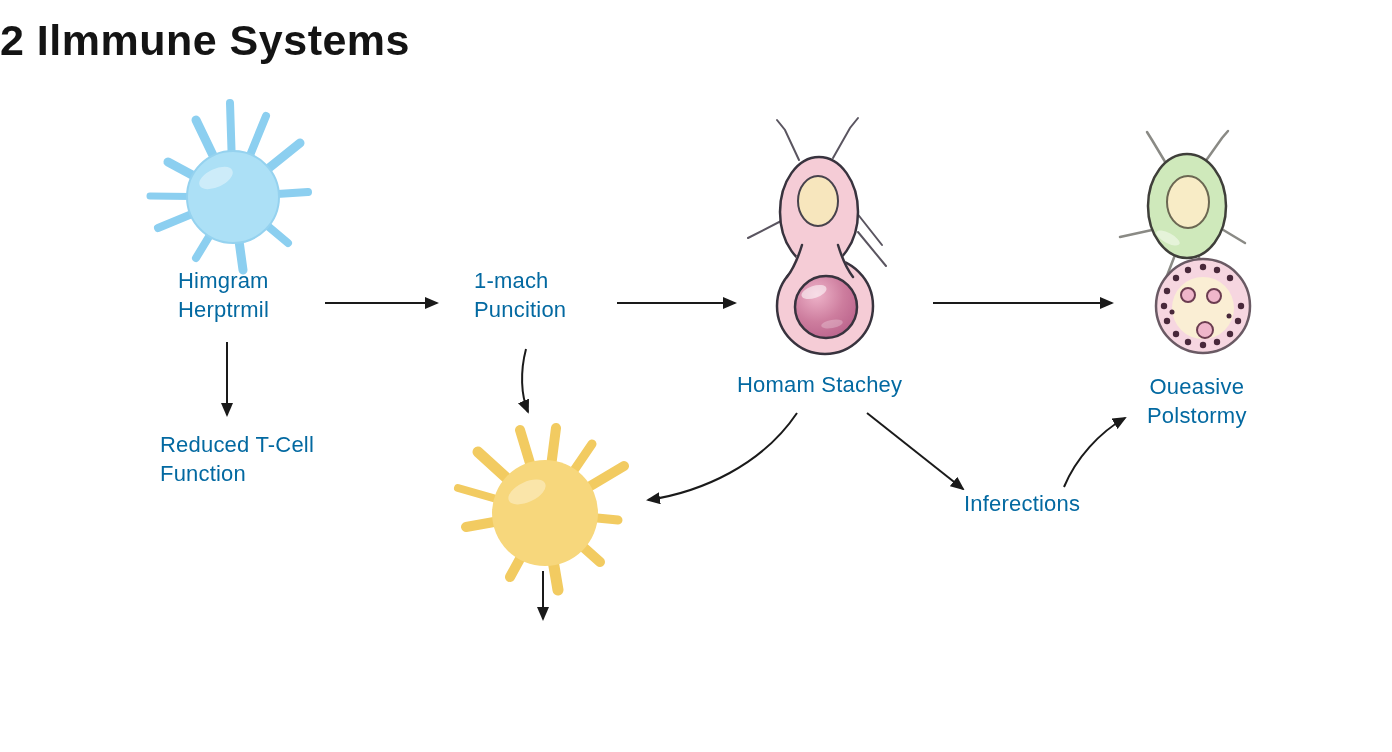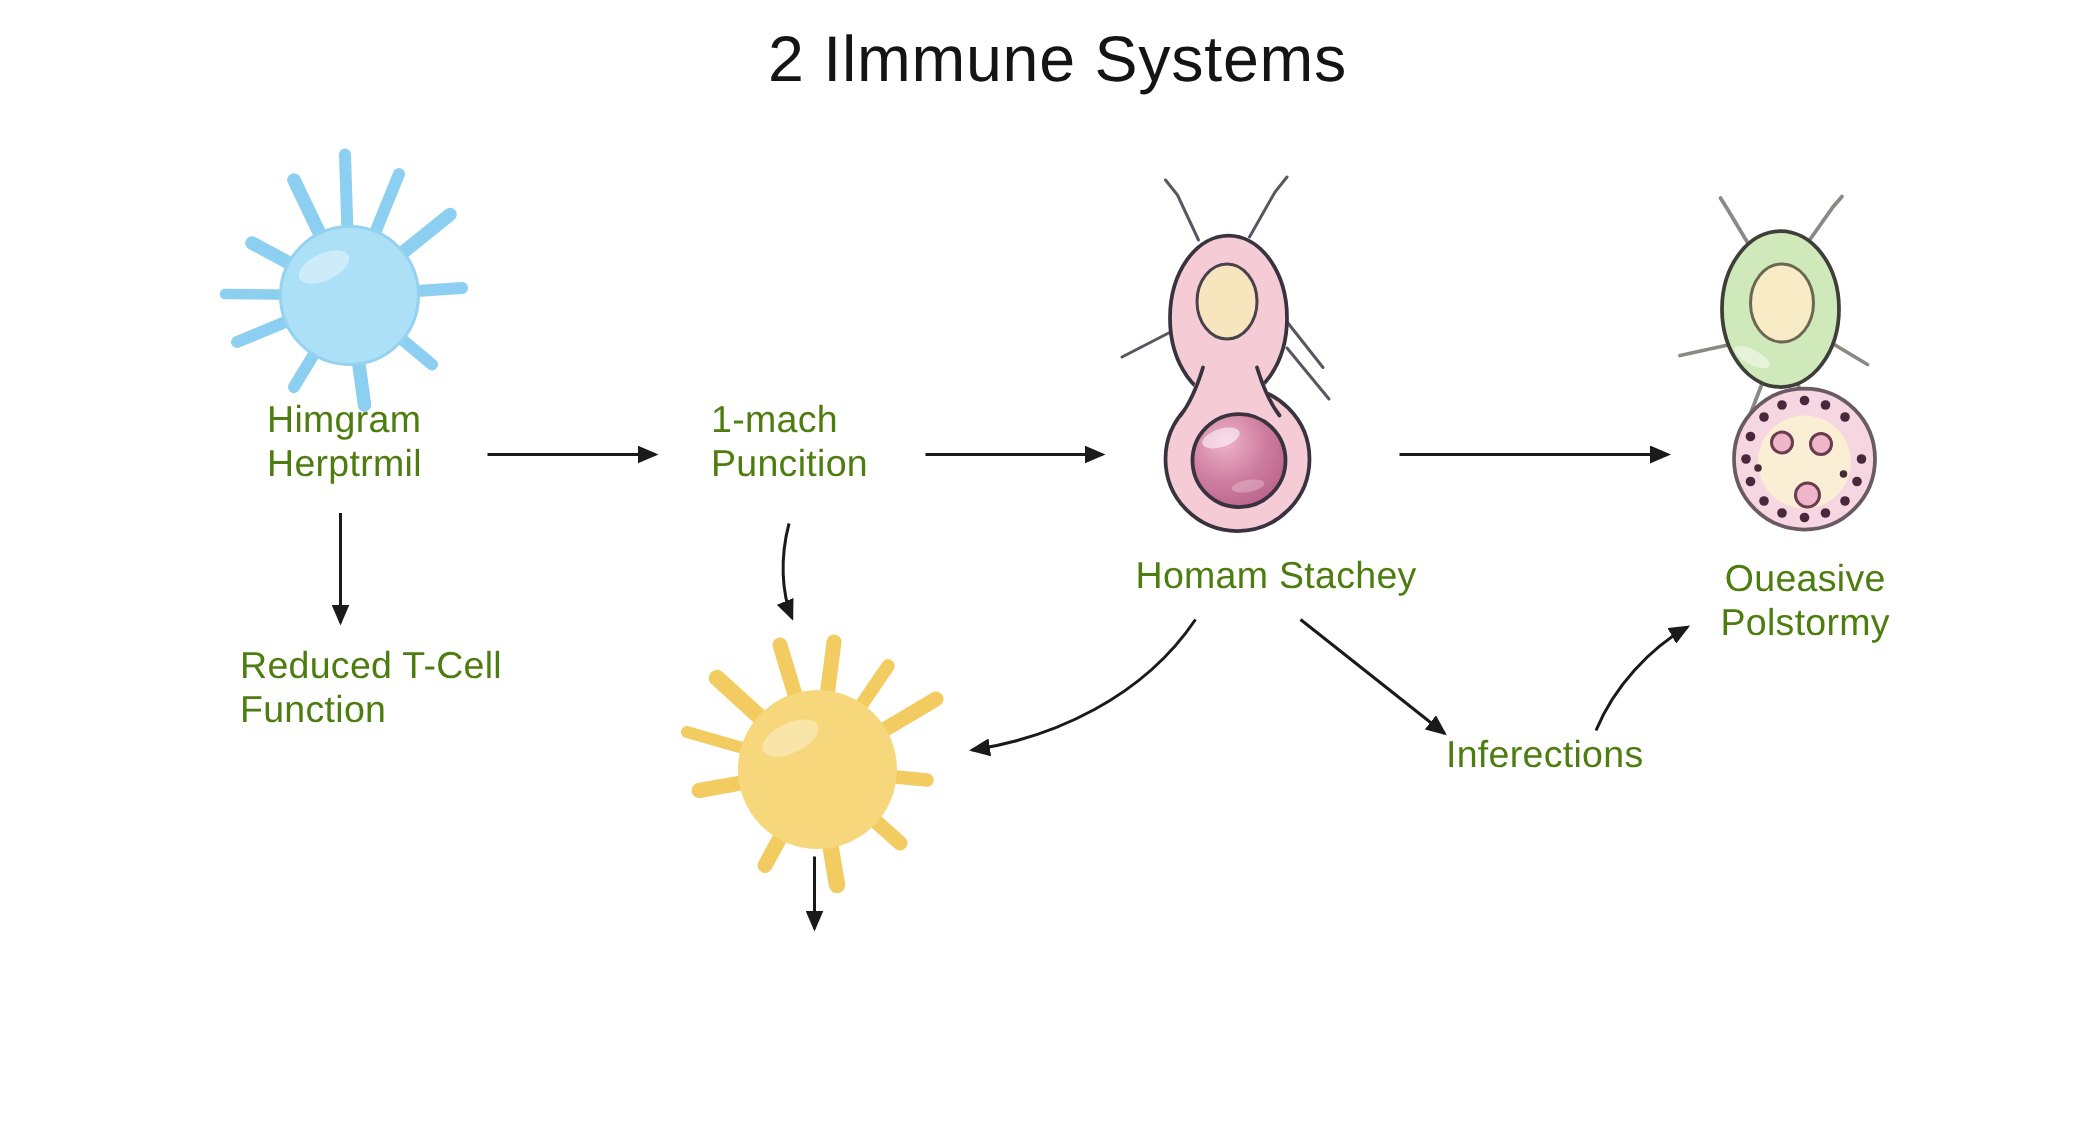--- a/index.html
+++ b/index.html
@@ -13,38 +13,37 @@
     width: 1392px;
     height: 752px;
     background: #ffffff;
     overflow: hidden;
   }
   .title {
     position: absolute;
     top: 16px;
     left: 0;
     width: 1362px;
-    text-align: center;
+    text-align: left;
     font-size: 43px;
-    font-weight: 400;
+    font-weight: 700;
     color: #141414;
     letter-spacing: 0.5px;
-    padding-left: 24px;
   }
   .label {
     position: absolute;
-    font-size: 25px;
+    font-size: 22px;
     line-height: 29px;
-    color: #4d7c0f;
+    color: #0369a1;
     white-space: pre-line;
     letter-spacing: 0.2px;
   }
   .lbl-blue        { left: 178px;  top: 266px; }
   .lbl-mach        { left: 474px;  top: 266px; }
-  .lbl-homam       { left: 737px;  top: 370px; margin-left: 20px; }
+  .lbl-homam       { left: 737px;  top: 370px; }
   .lbl-oueasive    { left: 1147px; top: 372px; text-align: center; }
   .lbl-reduced     { left: 160px;  top: 430px; }
   .lbl-infer       { left: 964px;  top: 489px; }
   .lbl-krino       { left: 470px;  top: 631px; }
   svg.diagram {
     position: absolute;
     left: 0; top: 0;
   }
 </style>
 </head>

